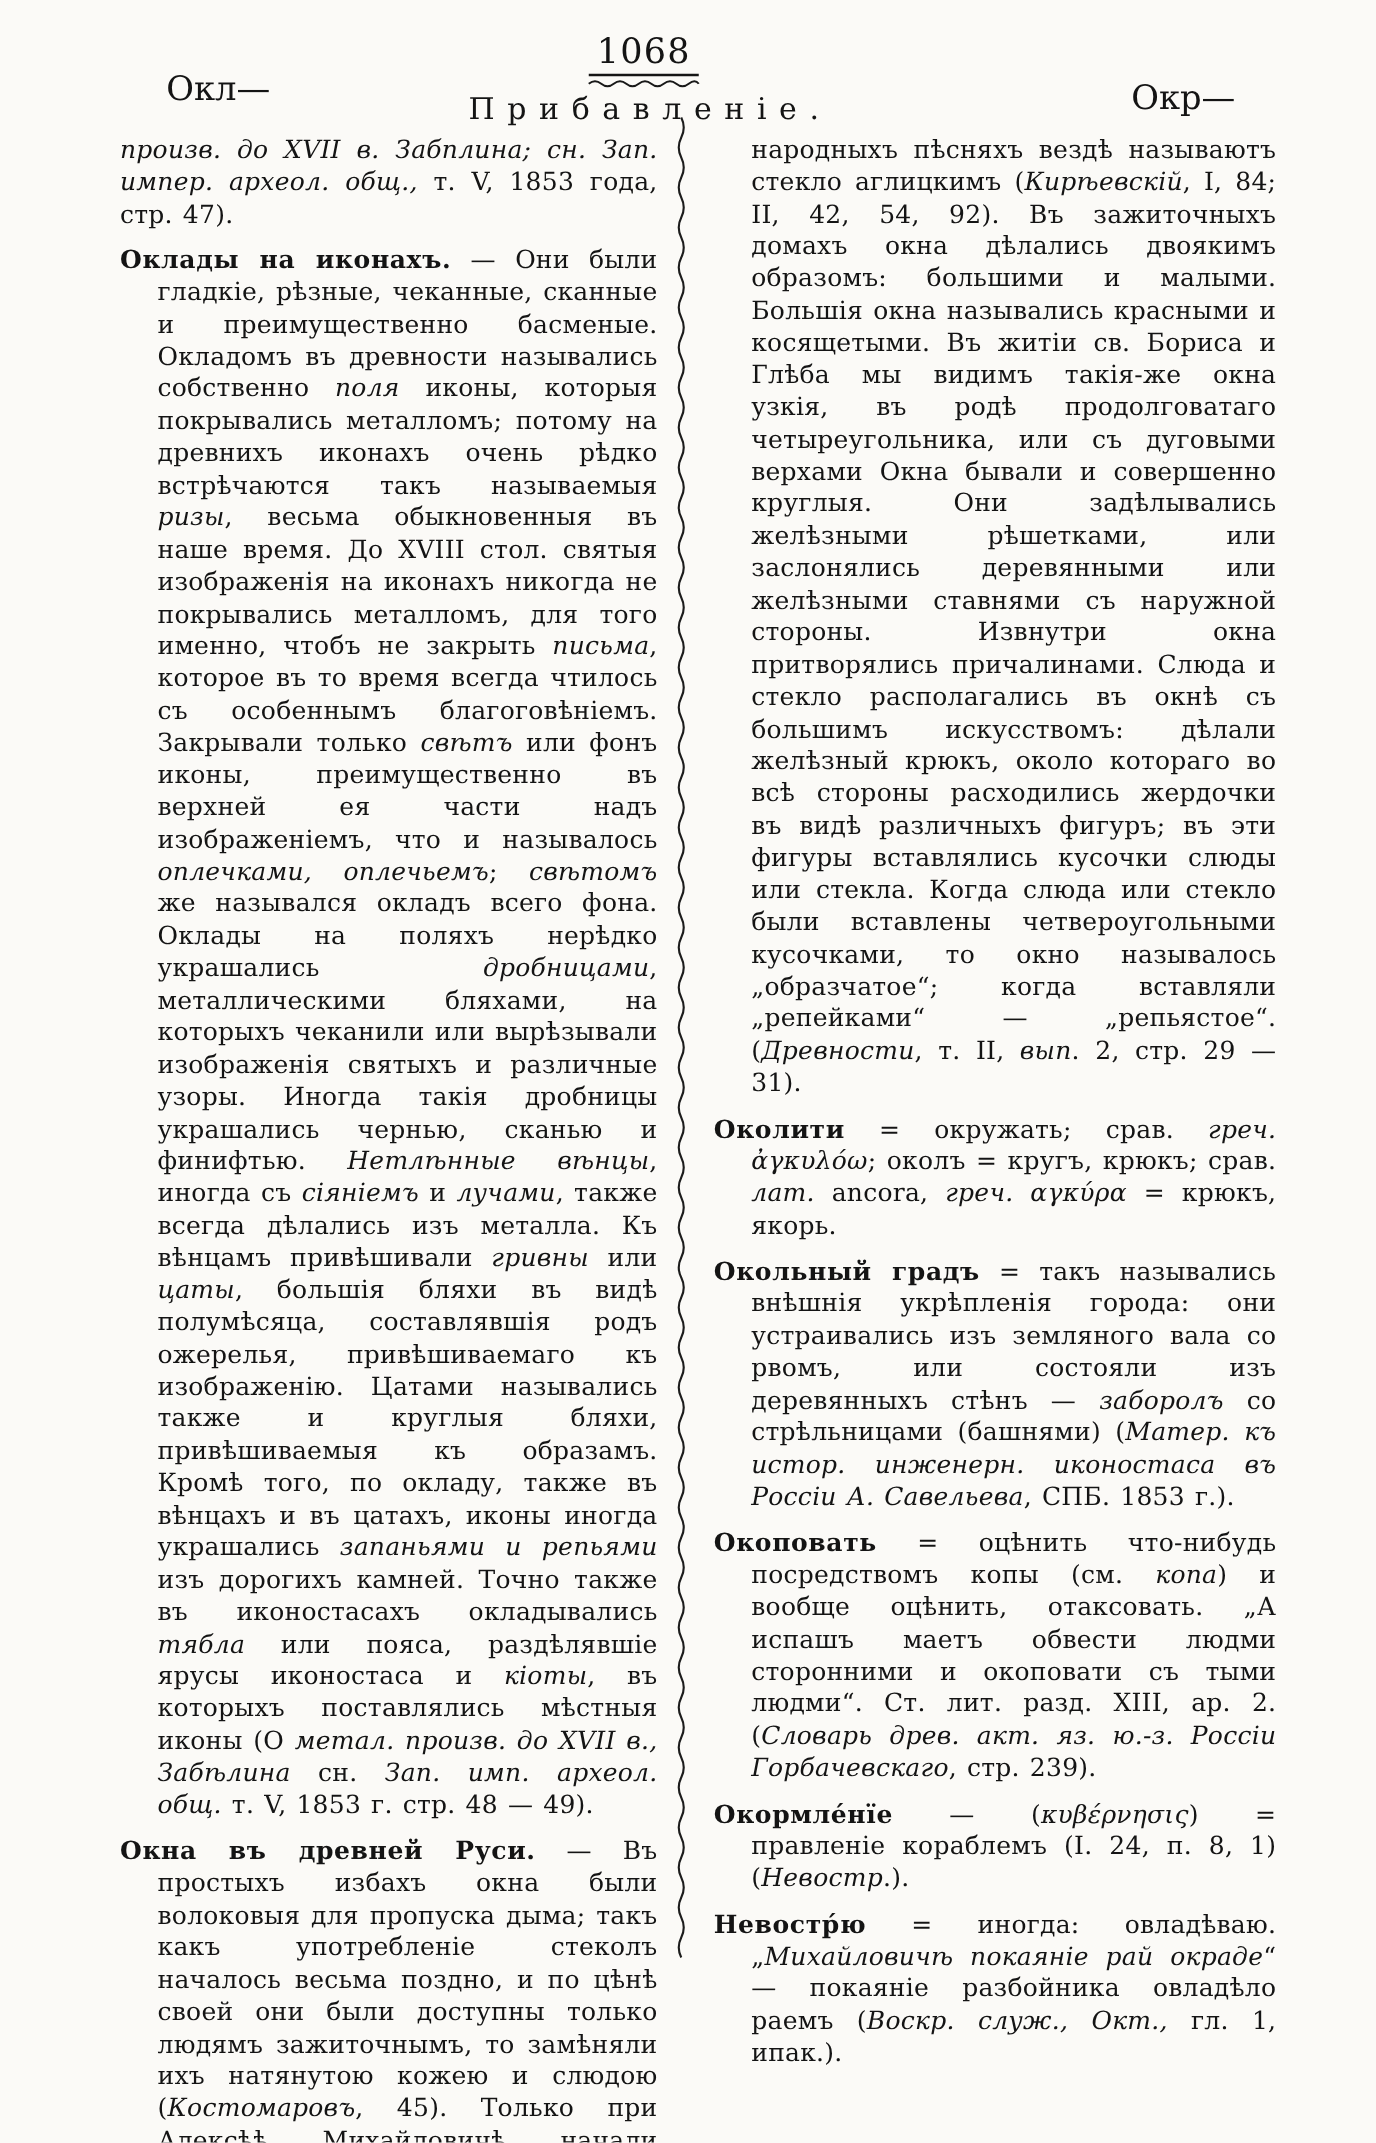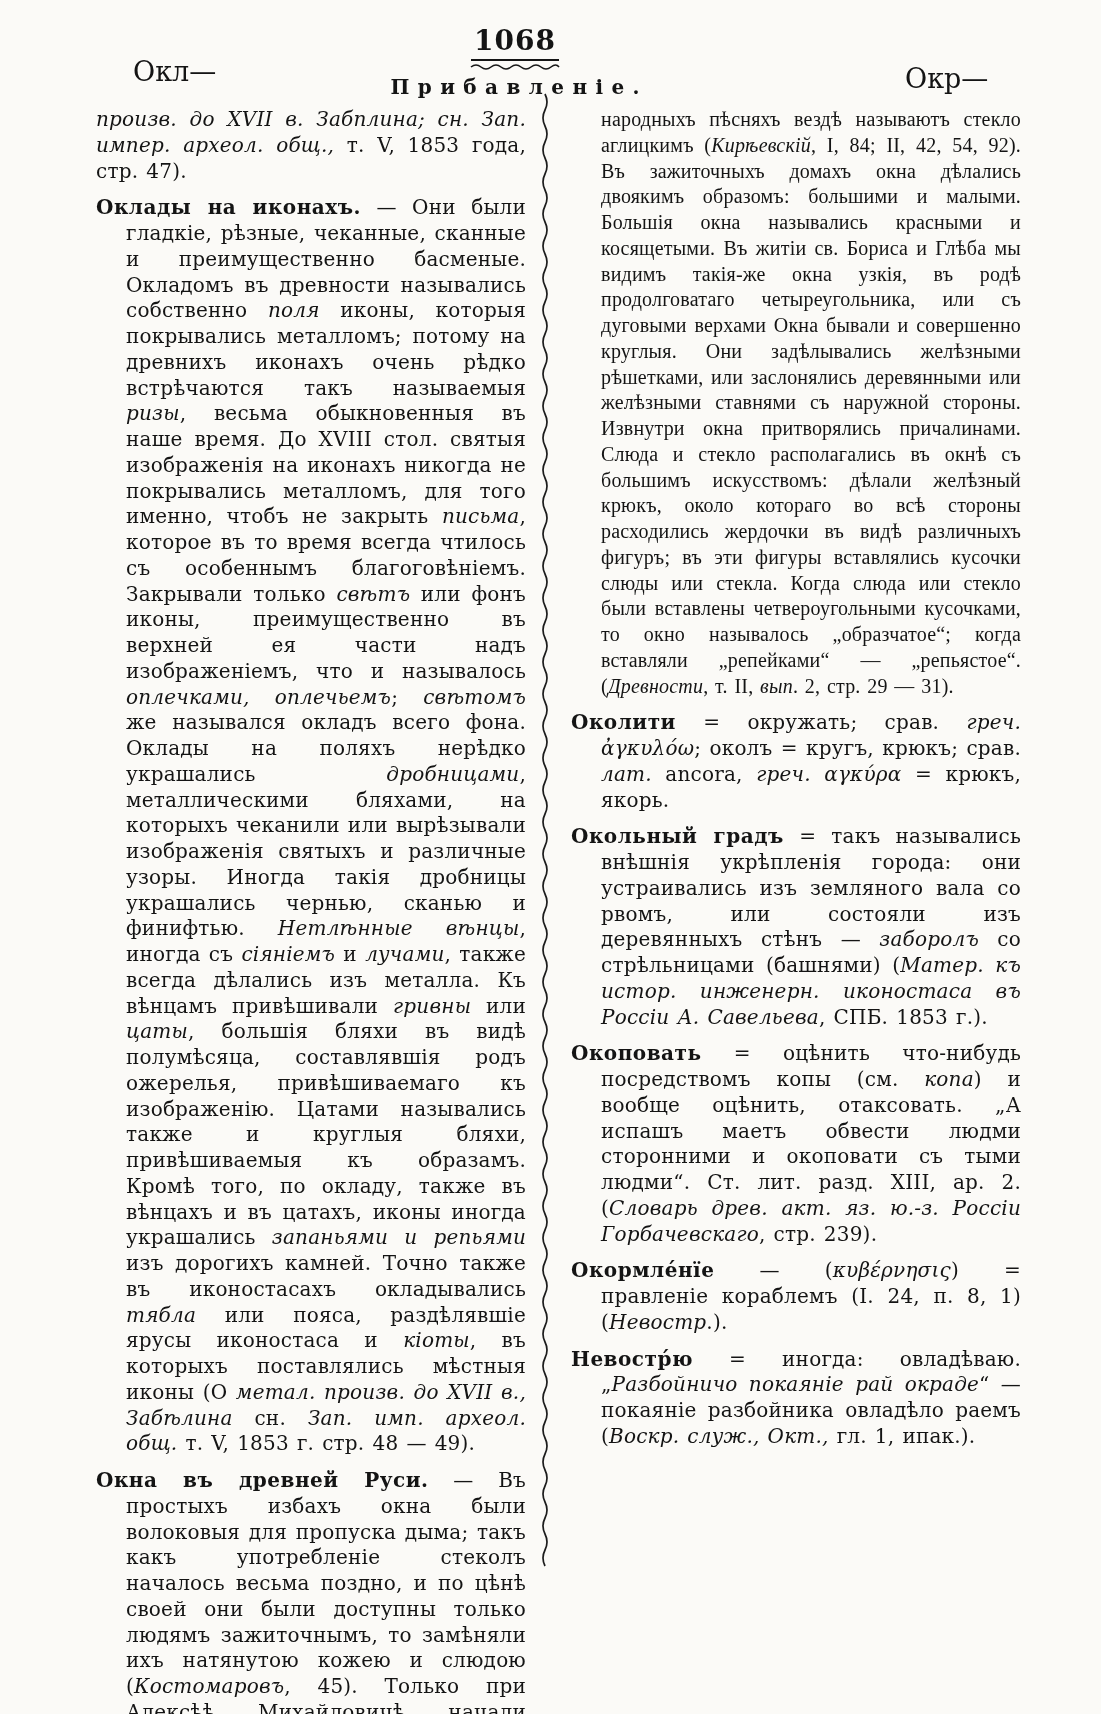--- a/index.html
+++ b/index.html
@@ -8,29 +8,29 @@
     background:#fbfaf7;
     font-family:"DejaVu Serif", serif;
     color:#141414;
     position:relative;
     overflow:hidden;
   }
   .hdr-center{
     position:absolute;left:0;top:0;width:1030px;text-align:center;
   }
   .page-num{
-    font-size:28px;font-weight:bold;letter-spacing:1px;line-height:30px;
+    font-size:28px;font-weight:normal;letter-spacing:1px;line-height:30px;
     padding-top:26px;
   }
   .num-rule{
     width:88px;height:0;border-top:2.5px solid #151515;margin:3px auto 0 auto;
   }
   .num-wave{display:block;margin:1px auto 0 auto;}
   .center-head{
-    font-size:20px;font-weight:bold;letter-spacing:0.42em;line-height:24px;
+    font-size:24px;font-weight:normal;letter-spacing:0.42em;line-height:24px;
     margin-top:4px;padding-left:0.42em;
   }
   .run-head{
     position:absolute;top:57px;font-size:27px;line-height:30px;
   }
   .run-left{left:133px;text-align:right;}
   .run-right{left:905px;top:64px;}
   .col{
     position:absolute;top:96px;
   }
@@ -38,21 +38,21 @@
   .col-right{left:560px;width:472px;}
   .para{
     margin:11px;
     font-size:20px;
     line-height:25.75px;
     text-align:justify;
     letter-spacing:0.2px;
     word-spacing:1.5px;
   }
   .entry{padding-left:30px;text-indent:-30px;}
-  .cont{padding-left:30px;font-family:Liberation Serif, serif;}
+  .cont{padding-left:30px;}
   .cont-flush{padding-left:0;}
   .hw{font-weight:bold;letter-spacing:0.5px;}
   .it{font-style:italic;}
   .gr{font-style:italic;}
   .divider{position:absolute;left:539px;top:92px;}
 </style>
 </head>
 <body>
 
 <div class="hdr-center">
@@ -75,14 +75,14 @@
     <p class="para cont-flush"><span class="it">произв. до XVII в. Забплина; сн. Зап. импер. археол. общ.,</span><span> т. V, 1853 года, стр. 47).</span></p>
     <p class="para entry"><span class="hw">Оклады на иконахъ.</span><span> — Они были гладкіе, рѣзные, чеканные, сканные и преимущественно басменые. Окладомъ въ древности назывались собственно </span><span class="it">поля</span><span> иконы, которыя покрывались металломъ; потому на древнихъ иконахъ очень рѣдко встрѣчаются такъ называемыя </span><span class="it">ризы</span><span>, весьма обыкновенныя въ наше время. До XVIII стол. святыя изображенія на иконахъ никогда не покрывались металломъ, для того именно, чтобъ не закрыть </span><span class="it">письма</span><span>, которое въ то время всегда чтилось съ особеннымъ благоговѣніемъ. Закрывали только </span><span class="it">свѣтъ</span><span> или фонъ иконы, преимущественно въ верхней ея части надъ изображеніемъ, что и называлось </span><span class="it">оплечками, оплечьемъ</span><span>; </span><span class="it">свѣтомъ</span><span> же назывался окладъ всего фона. Оклады на поляхъ нерѣдко украшались </span><span class="it">дробницами</span><span>, металлическими бляхами, на которыхъ чеканили или вырѣзывали изображенія святыхъ и различные узоры. Иногда такія дробницы украшались чернью, сканью и финифтью. </span><span class="it">Нетлѣнные вѣнцы</span><span>, иногда съ </span><span class="it">сіяніемъ</span><span> и </span><span class="it">лучами</span><span>, также всегда дѣлались изъ металла. Къ вѣнцамъ привѣшивали </span><span class="it">гривны</span><span> или </span><span class="it">цаты</span><span>, большія бляхи въ видѣ полумѣсяца, составлявшія родъ ожерелья, привѣшиваемаго къ изображенію. Цатами назывались также и круглыя бляхи, привѣшиваемыя къ образамъ. Кромѣ того, по окладу, также въ вѣнцахъ и въ цатахъ, иконы иногда украшались </span><span class="it">запаньями и репьями</span><span> изъ дорогихъ камней. Точно также въ иконостасахъ окладывались </span><span class="it">тябла</span><span> или пояса, раздѣлявшіе ярусы иконостаса и </span><span class="it">кіоты</span><span>, въ которыхъ поставлялись мѣстныя иконы (О </span><span class="it">метал. произв. до XVII в., Забѣлина</span><span> сн. </span><span class="it">Зап. имп. археол. общ.</span><span> т. V, 1853 г. стр. 48 — 49).</span></p>
     <p class="para entry"><span class="hw">Окна въ древней Руси.</span><span> — Въ простыхъ избахъ окна были волоковыя для пропуска дыма; такъ какъ употребленіе стеколъ началось весьма поздно, и по цѣнѣ своей они были доступны только людямъ зажиточнымъ, то замѣняли ихъ натянутою кожею и слюдою (</span><span class="it">Костомаровъ</span><span>, 45). Только при Алексѣѣ Михайловичѣ начали дѣлать стекло, а до тѣхъ поръ оно доставлялось изъ-за границы, и потому вошло въ употребленіе для оконъ прежде всего въ Новгородѣ; въ</span></p>
   </div>
 <div class="col col-right">
     <p class="para cont"><span>народныхъ пѣсняхъ вездѣ называютъ стекло аглицкимъ (</span><span class="it">Кирѣевскій</span><span>, I, 84; II, 42, 54, 92). Въ зажиточныхъ домахъ окна дѣлались двоякимъ образомъ: большими и малыми. Большія окна назывались красными и косящетыми. Въ житіи св. Бориса и Глѣба мы видимъ такія-же окна узкія, въ родѣ продолговатаго четыреугольника, или съ дуговыми верхами Окна бывали и совершенно круглыя. Они задѣлывались желѣзными рѣшетками, или заслонялись деревянными или желѣзными ставнями съ наружной стороны. Извнутри окна притворялись причалинами. Слюда и стекло располагались въ окнѣ съ большимъ искусствомъ: дѣлали желѣзный крюкъ, около котораго во всѣ стороны расходились жердочки въ видѣ различныхъ фигуръ; въ эти фигуры вставлялись кусочки слюды или стекла. Когда слюда или стекло были вставлены четвероугольными кусочками, то окно называлось „образчатое“; когда вставляли „репейками“ — „репьястое“. (</span><span class="it">Древности</span><span>, т. II, </span><span class="it">вып</span><span>. 2, стр. 29 — 31).</span></p>
     <p class="para entry"><span class="hw">Околити</span><span> = окружать; срав. </span><span class="it">греч.</span><span> </span><span class="gr">ἀγκυλόω</span><span>; околъ = кругъ, крюкъ; срав. </span><span class="it">лат.</span><span> ancora, </span><span class="it">греч.</span><span> </span><span class="gr">αγκύρα</span><span> = крюкъ, якорь.</span></p>
     <p class="para entry"><span class="hw">Окольный градъ</span><span> = такъ назывались внѣшнія укрѣпленія города: они устраивались изъ земляного вала со рвомъ, или состояли изъ деревянныхъ стѣнъ — </span><span class="it">заборолъ</span><span> со стрѣльницами (башнями) (</span><span class="it">Матер. къ истор. инженерн. иконостаса въ Россіи А. Савельева</span><span>, СПБ. 1853 г.).</span></p>
     <p class="para entry"><span class="hw">Окоповать</span><span> = оцѣнить что-нибудь посредствомъ копы (см. </span><span class="it">копа</span><span>) и вообще оцѣнить, отаксовать. „А испашъ маетъ обвести людми сторонними и окоповати съ тыми людми“. Ст. лит. разд. XIII, ар. 2. (</span><span class="it">Словарь древ. акт. яз. ю.-з. Россіи Горбачевскаго</span><span>, стр. 239).</span></p>
     <p class="para entry"><span class="hw">Окормле́нїе</span><span> — (</span><span class="gr">κυβέρνησις</span><span>) = правленіе кораблемъ (I. 24, п. 8, 1) (</span><span class="it">Невостр</span><span>.).</span></p>
-    <p class="para entry"><span class="hw">Невостр́ю</span><span> = иногда: овладѣваю. „</span><span class="it">Разбойничо покаяніе рай окраде</span><span>“ — покаяніе разбойника овладѣло раемъ (</span><span class="it">Воскр. служ., Окт.,</span><span> гл. 1, ипак.).</span></p>
+    <p class="para entry"><span class="hw">Невостр́ю</span><span> = иногда: овладѣваю. „</span><span class="it">Михайловичѣ покаяніе рай окраде</span><span>“ — покаяніе разбойника овладѣло раемъ (</span><span class="it">Воскр. служ., Окт.,</span><span> гл. 1, ипак.).</span></p>
   </div>
 
 </body></html>

